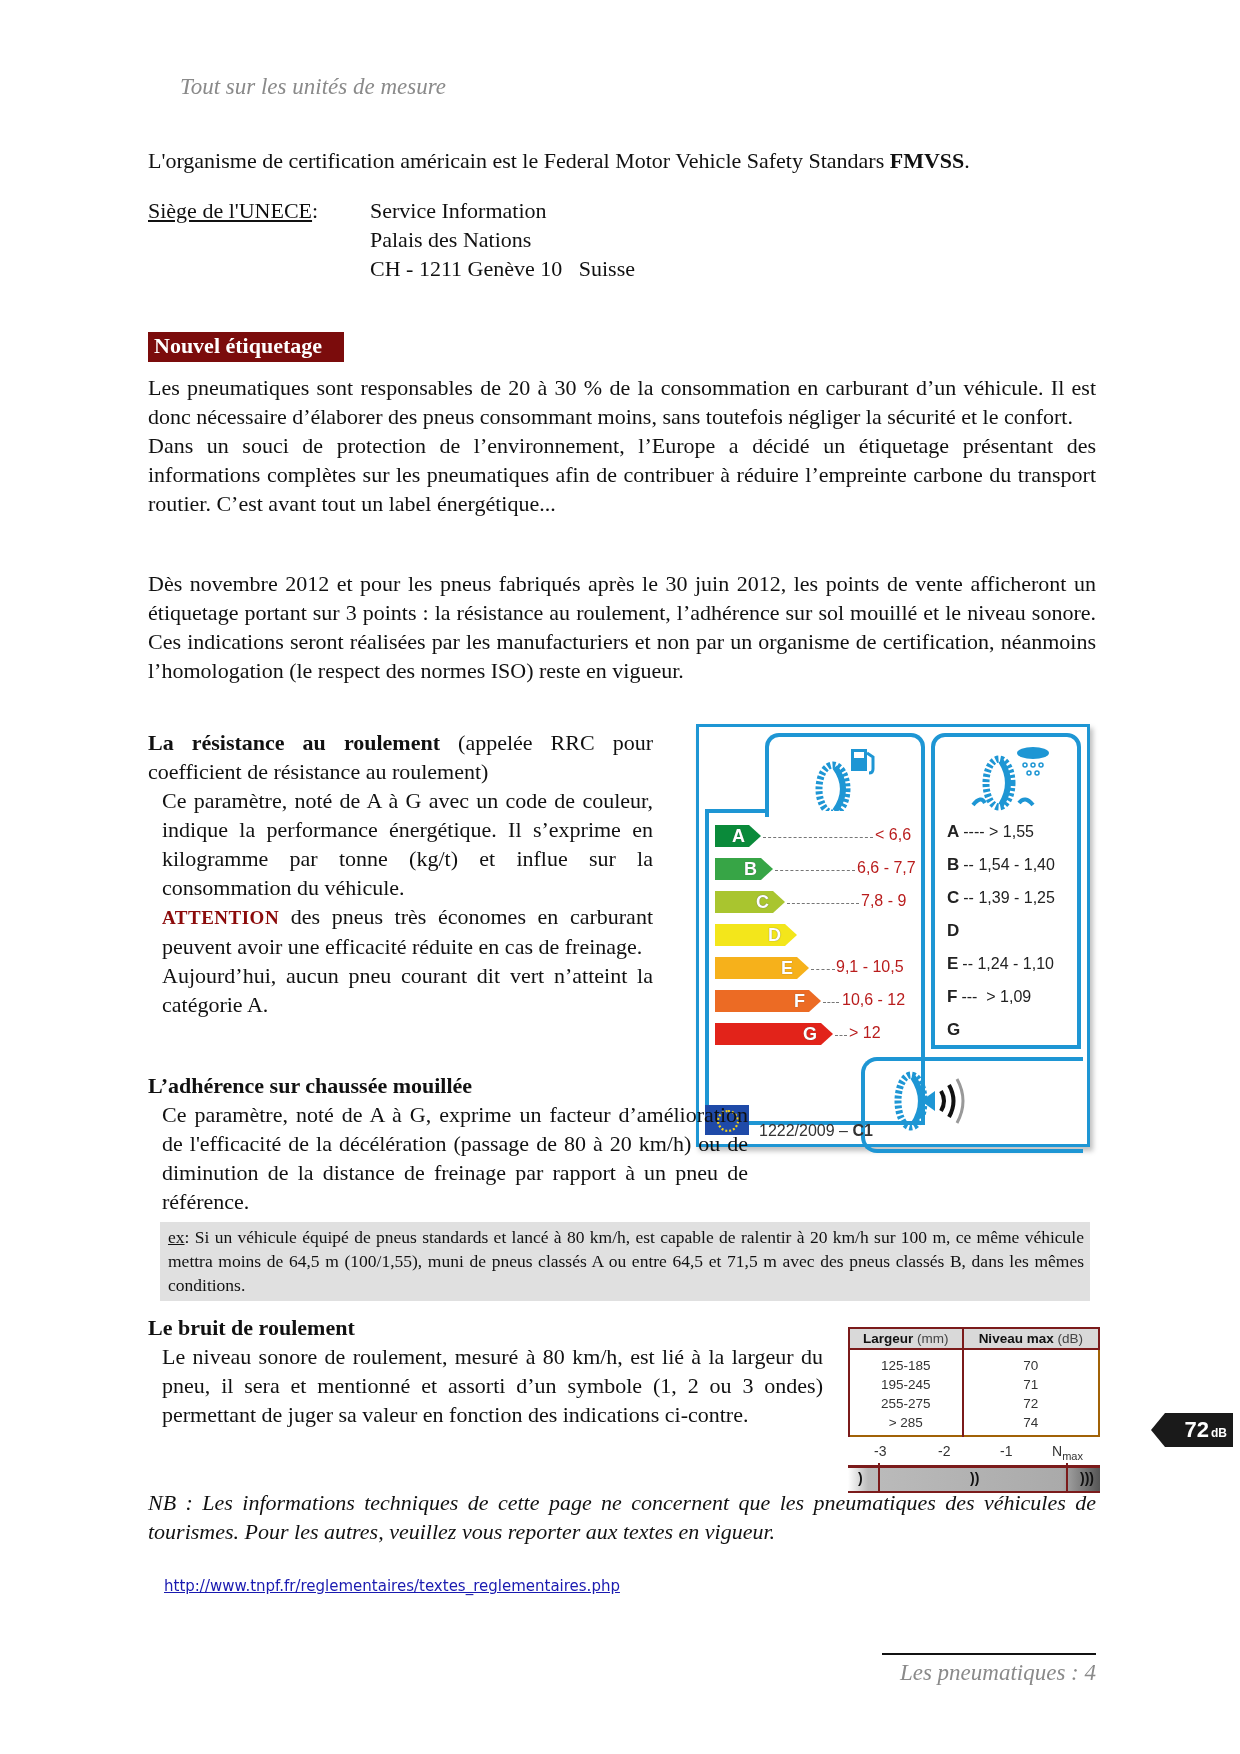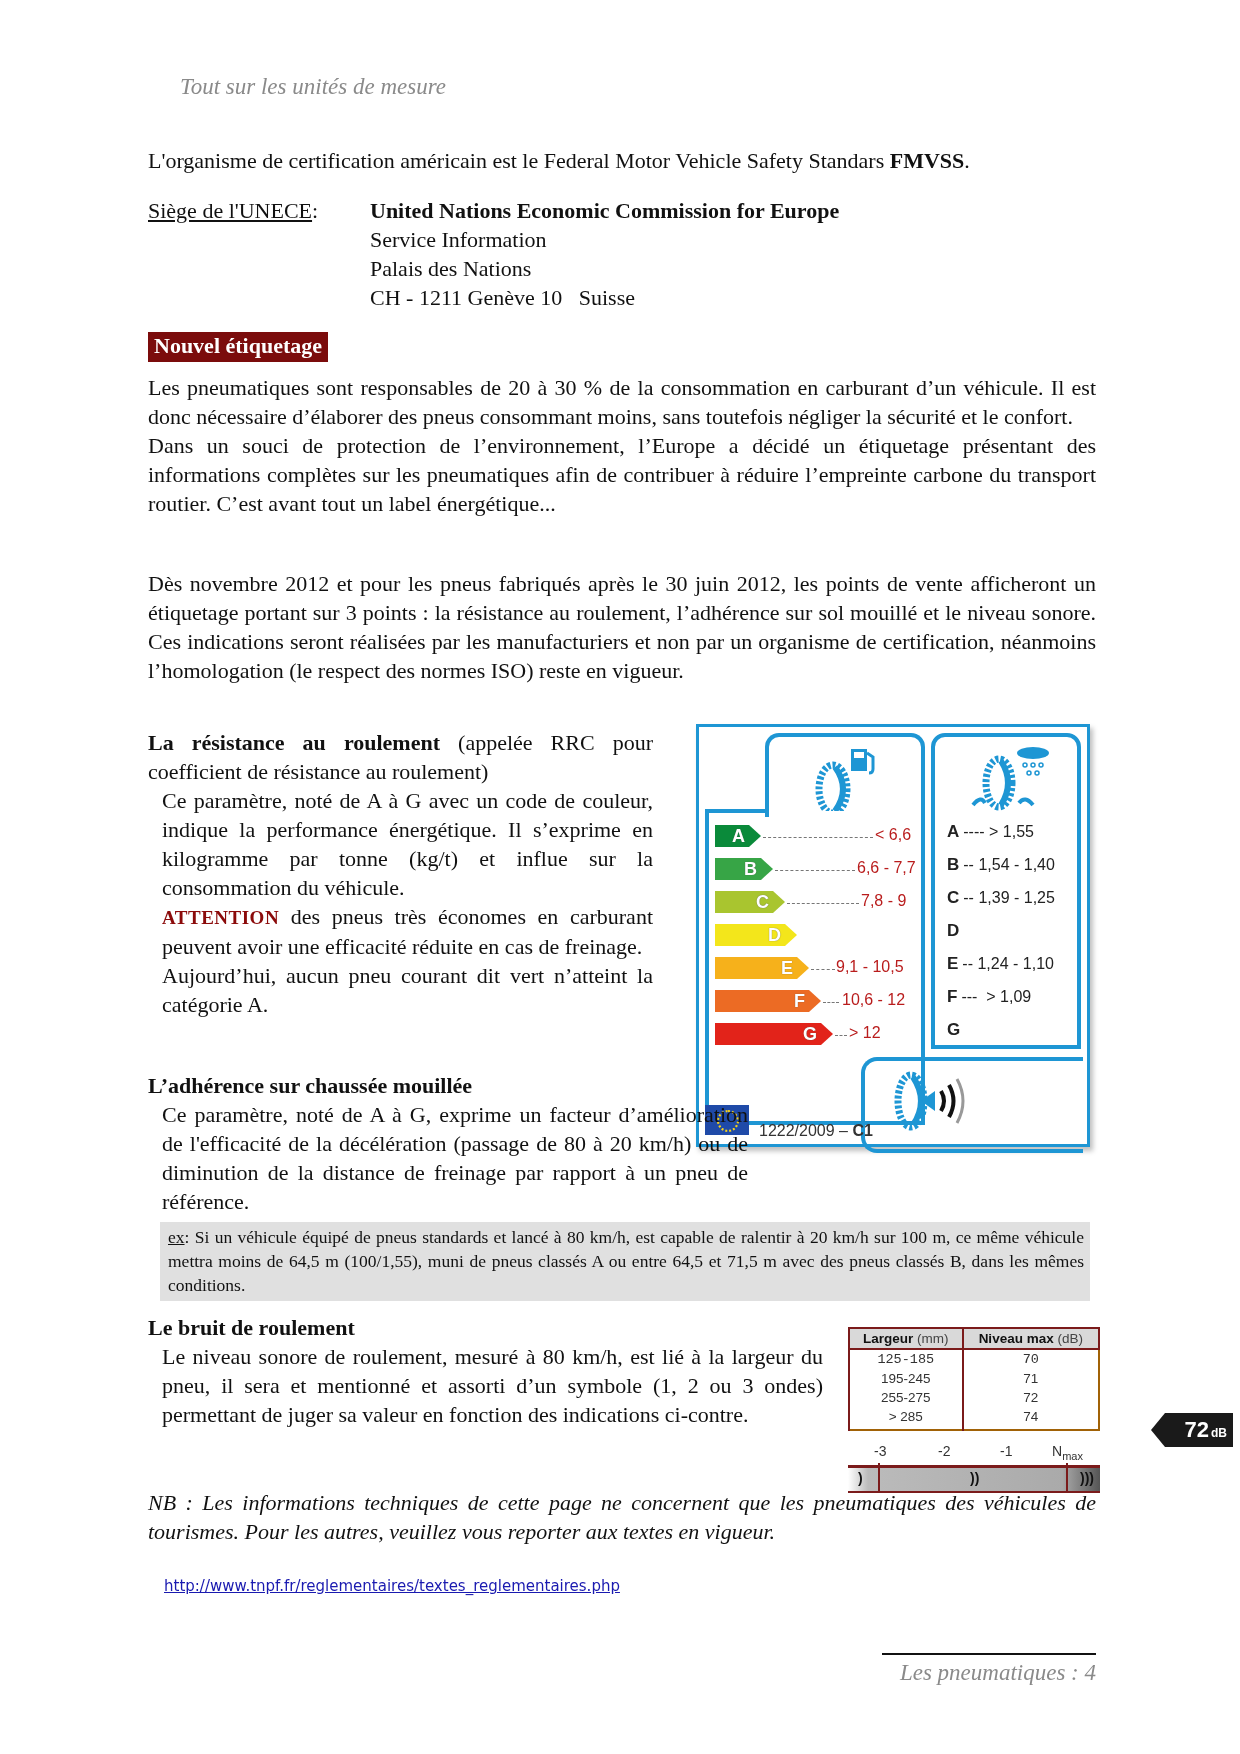--- a/index.html
+++ b/index.html
@@ -6,21 +6,21 @@
   body { width:1240px; height:1754px; position:relative; overflow:hidden;
          font-family:"Liberation Serif","DejaVu Serif",serif; color:#111; }
   .abs { position:absolute; }
   .hdr { left:148px; top:74px; font-size:23px; font-style:italic; color:#8a8a8a;margin-left:32px; }
   .p { font-size:22px; line-height:29px; text-align:justify; }
   .row-fmvss { left:148px; top:148px; width:950px; font-size:22px; }
   .unece { left:148px; top:196px; font-size:22px; line-height:29px; }
   .unece .lbl { position:absolute; left:0; top:0; text-decoration:underline; white-space:nowrap; }
   .unece .addr { position:absolute; left:222px; top:0; white-space:nowrap; }
   .section-title { left:148px; top:332px; background:#7b0c0c; color:#fff; font-weight:bold;
-                   font-size:22px; padding:1px 6px 3px 6px; }
+                   font-size:22px; padding:1px 22px 3px 6px; }
   .intro1 { left:148px; top:373px; width:948px; }
   .intro2 { left:148px; top:569px; width:948px; }
   .rr { left:148px; top:728px; width:505px; }
   .rr .ind { padding-left:14px; }
   .att { color:#8b0a0a; font-weight:bold; font-size:19px; letter-spacing:0.5px; }
   .wet { left:148px; top:1071px; width:600px; }
   .wet .ind { padding-left:14px; }
   .ex { left:160px; top:1222px; width:930px; background:#e0e0e0; font-size:17.5px; line-height:24px;
         padding:3px 6px 4px 8px; text-align:justify; box-sizing:border-box; }
   .ex u { text-decoration:underline; }
@@ -51,42 +51,41 @@
   .reg { position:absolute; left:60px; top:395px; font-size:16px; color:#333; white-space:nowrap; }
   .db { position:absolute; left:300px; top:352px; width:68px; height:34px; background:#1a1a1a; color:#fff; font-weight:bold; font-size:22px; line-height:34px; text-align:right; padding-right:6px; box-sizing:border-box; }
   .db::before { content:""; position:absolute; left:-14px; top:0; border-top:17px solid transparent; border-bottom:17px solid transparent; border-right:14px solid #1a1a1a; }
   .db small { font-size:12px; margin-left:2px; }
 
   
   .ntable { left:848px; top:1327px; width:252px; border:2px solid #a16207; border-collapse:collapse; font-family:"Liberation Sans","DejaVu Sans",sans-serif; font-size:13.5px; }
   .ntable th { background:#d9d9d9; border:2px solid #7b1b1b; padding:2px 3px; font-weight:bold; white-space:nowrap; }
   .ntable th span { font-weight:normal; color:#444; }
   .ntable td { text-align:center; padding:0; line-height:19px; color:#333; border-left:2px solid #7b1b1b; }
-  .ntable tr.first td { padding-top:0;font-family:Liberation Mono, monospace; }
+  .ntable tr.first td { padding-top:6px; }
   .ntable tr.last td { padding-bottom:3px; }
   .scale { left:848px; top:1443px; width:252px; font-family:"Liberation Sans","DejaVu Sans",sans-serif; }
   .scale .tk { position:absolute; top:0; font-size:14px; color:#333; }
   .scale .bar2 { position:absolute; left:0; top:22px; width:252px; height:28px; border-top:3px solid #7b1b1b; border-bottom:2px solid #7b1b1b;
                  background:linear-gradient(90deg,#fff 0%,#bbb 8%,#aaa 85%,#555 100%); box-sizing:border-box; }
   .scale .vl { position:absolute; top:20px; width:2px; height:30px; background:#7b1b1b; }
   .scale .w { position:absolute; top:27px; font-size:14px; font-weight:bold; color:#111; }
 </style>
 </head>
 <body>
 
 <div class="abs hdr">Tout sur les unités de mesure</div>
 
 <div class="abs row-fmvss">
   <span>L'organisme de certification américain est le Federal Motor Vehicle Safety Standars </span><b>FMVSS</b><span>.</span>
 </div>
 
 <div class="abs unece">
   <div class="lbl"><span>Siège de l'UNECE</span><span style="text-decoration:none;display:inline-block"> :</span></div>
   <div class="addr">
-    <div style="font-weight:bold">United Nations Economic Commission for Europe</div>
     <div>Service Information</div>
     <div>Palais des Nations</div>
     <div style="white-space:pre">CH - 1211 Genève 10   Suisse</div>
   </div>
 </div>
 
 <div class="abs section-title">Nouvel étiquetage</div>
 
 <div class="abs p intro1">
   <div>Les pneumatiques sont responsables de 20 à 30 % de la consommation en carburant d’un véhicule. Il est donc nécessaire d’élaborer des pneus consommant moins, sans toutefois négliger la sécurité et le confort.</div>

